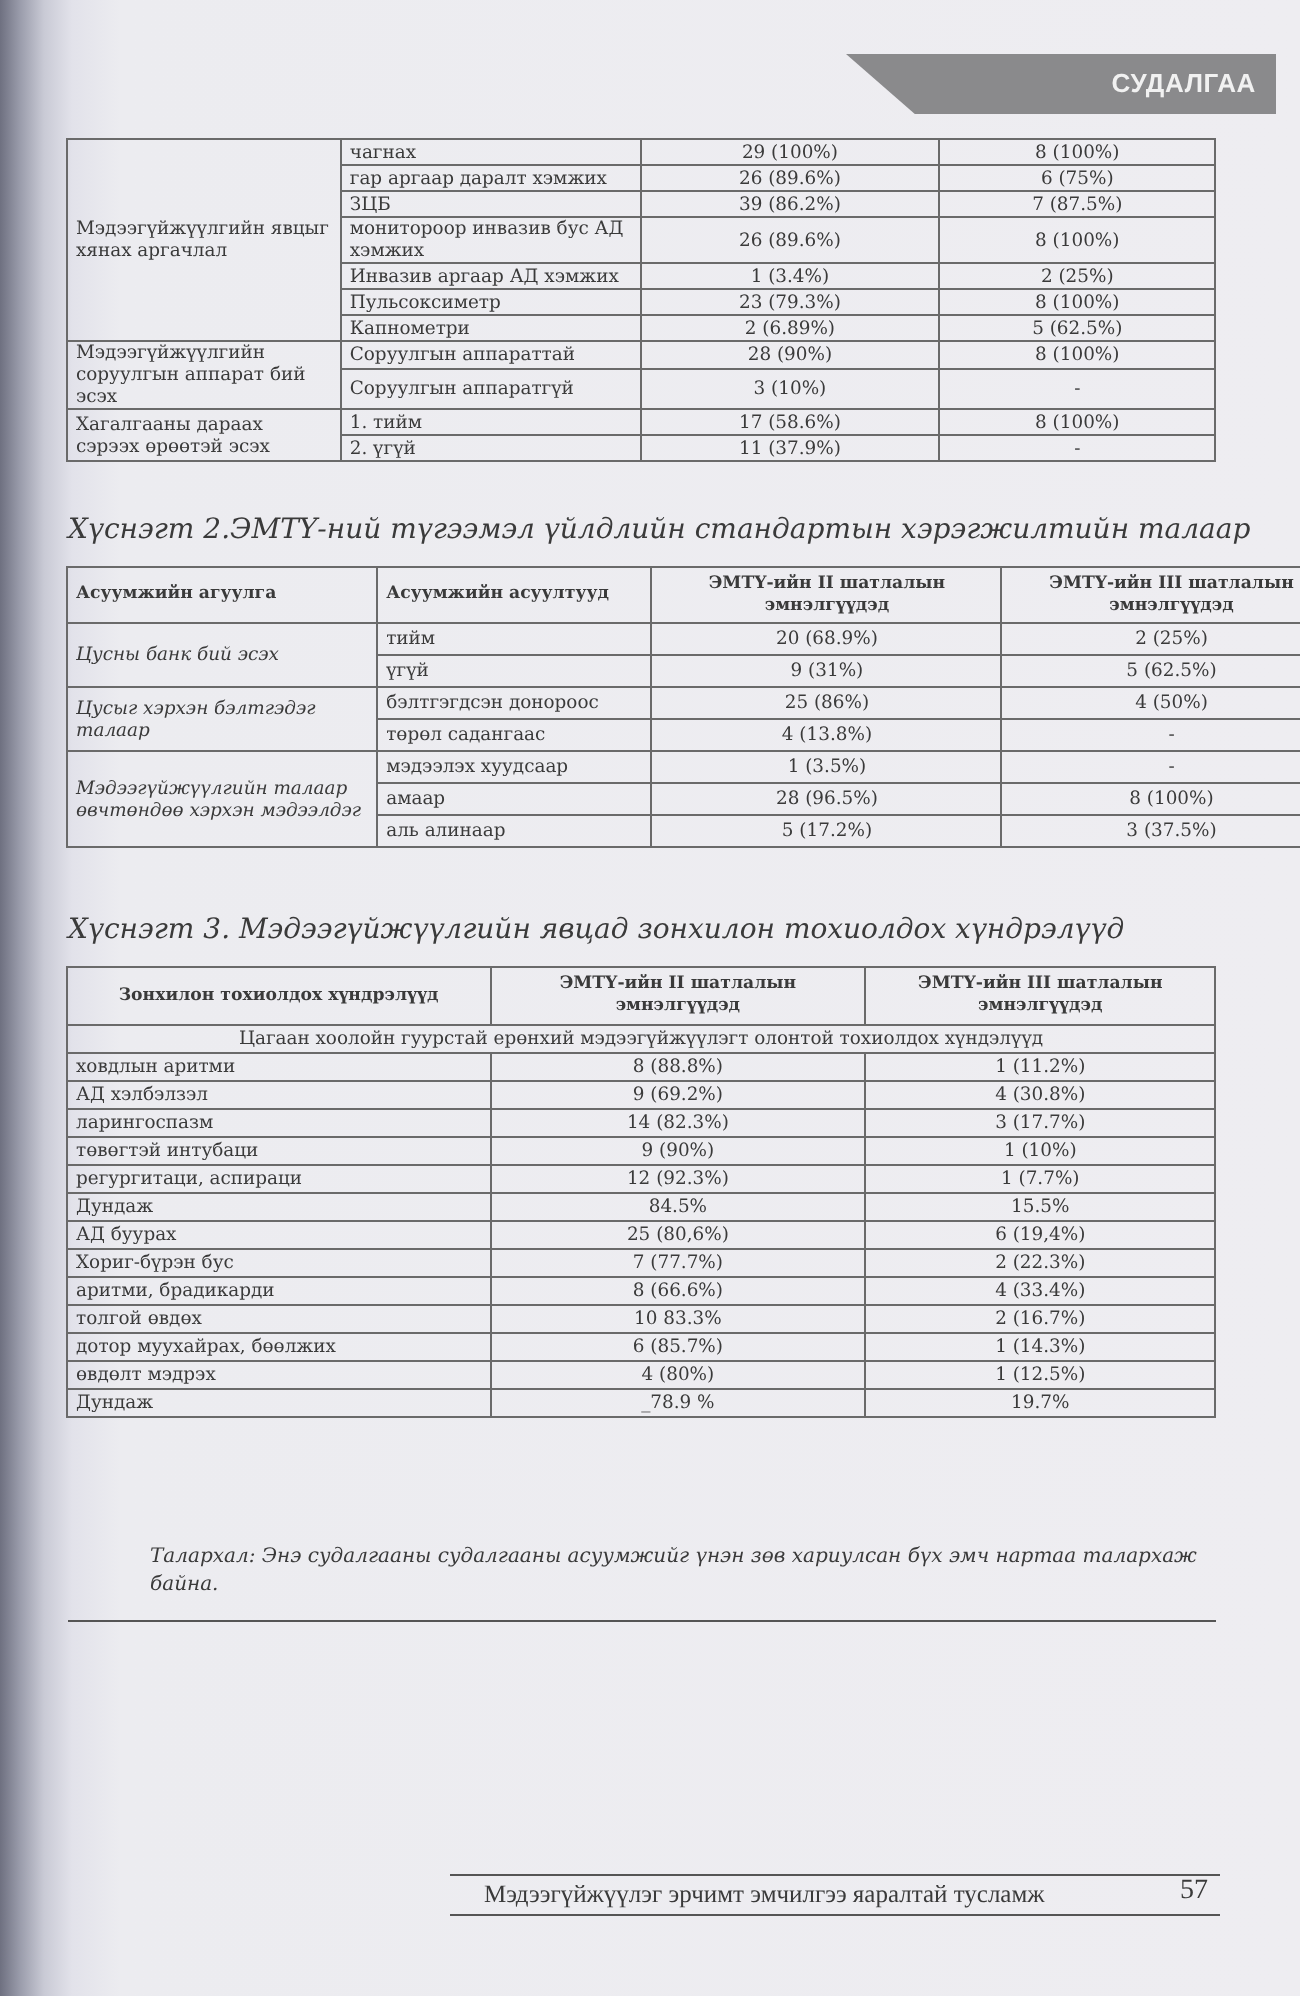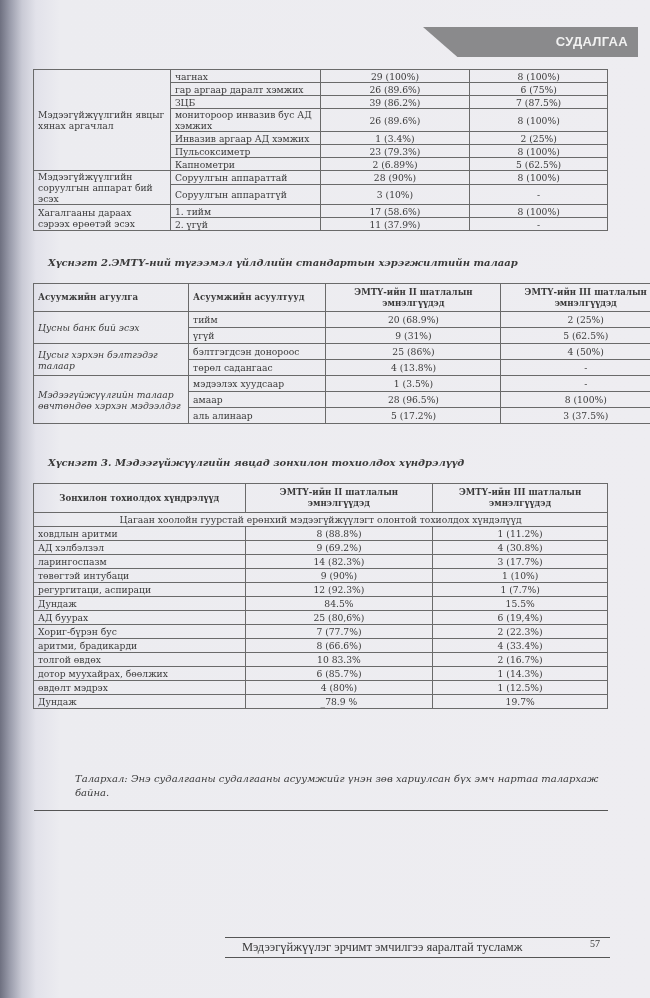--- a/index.html
+++ b/index.html
@@ -30,34 +30,34 @@
     .c { text-align: center; }
     .ital { font-style: italic; }
     #t1 { left: 33px; top: 69px; width: 575px; }
     #t2 { left: 33px; top: 283px; width: 638px; }
     #t2 td { height: 15px; }
     #t2 th { height: 27px; }
     #t3 { left: 33px; top: 483px; width: 575px; padding-left: 28px; }
     #t3 td { height: 13px; }
     #t3 th { height: 28px; }
     .caption {
-      position: absolute; left: 48px; font-style: italic; font-size: 10px; color: #3a3a3a; font-weight: bold;
+      position: absolute; left: 34px; font-style: italic; font-size: 14px; color: #3a3a3a;
     }
     .thanks {
       position: absolute; left: 75px; top: 772px; width: 533px;
       font-style: italic; font-size: 10px; color: #3a3a3a; line-height: 14px;
     }
     .rule { position: absolute; height: 1px; background: #555; }
     .footer-title {
       position: absolute; left: 242px; top: 940px;
       font-family: Liberation Serif, serif; font-size: 12.5px; color: #3a3a3a;
     }
     .footer-page {
       position: absolute; left: 590px; top: 938px;
-      font-family: "Liberation Serif", serif; font-size: 10px; color: #3a3a3a;
+      font-family: "Liberation Serif", serif; font-size: 14px; color: #3a3a3a;
     }
   </style>
 </head>
 <body>
 
 <div class="page">
 
   <div class="header-tab">
     <span>СУДАЛГАА</span>
   </div>

